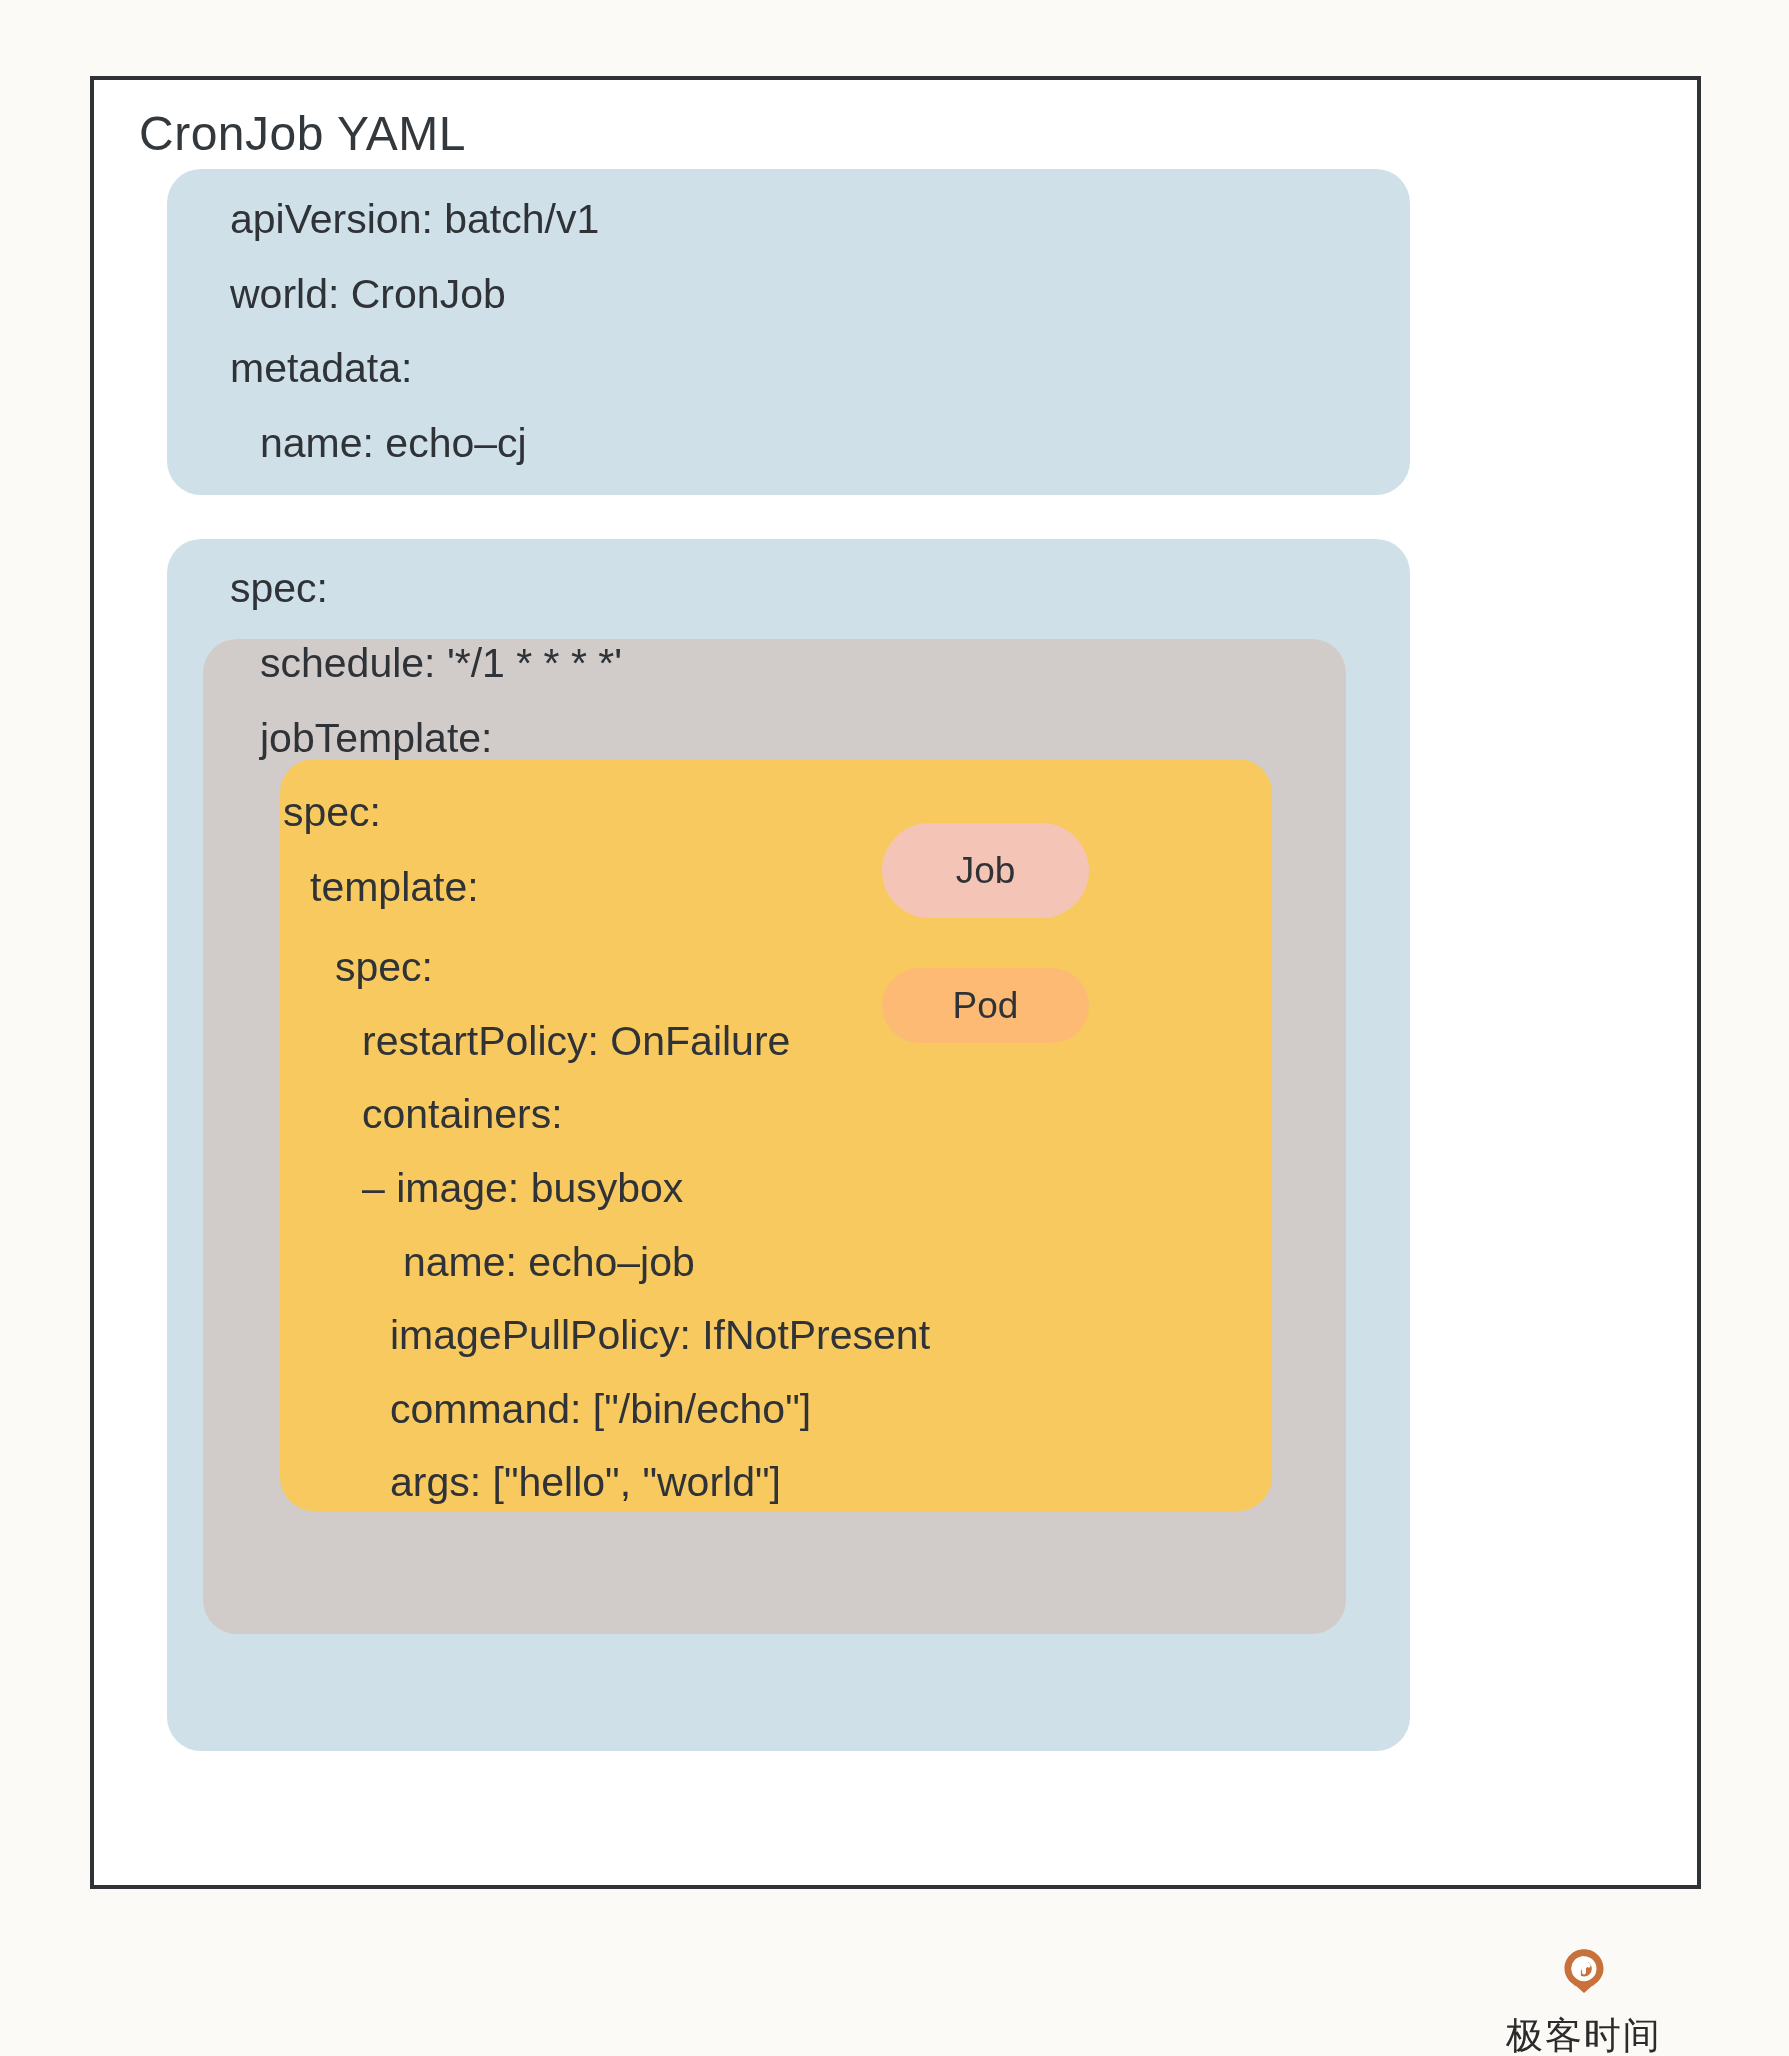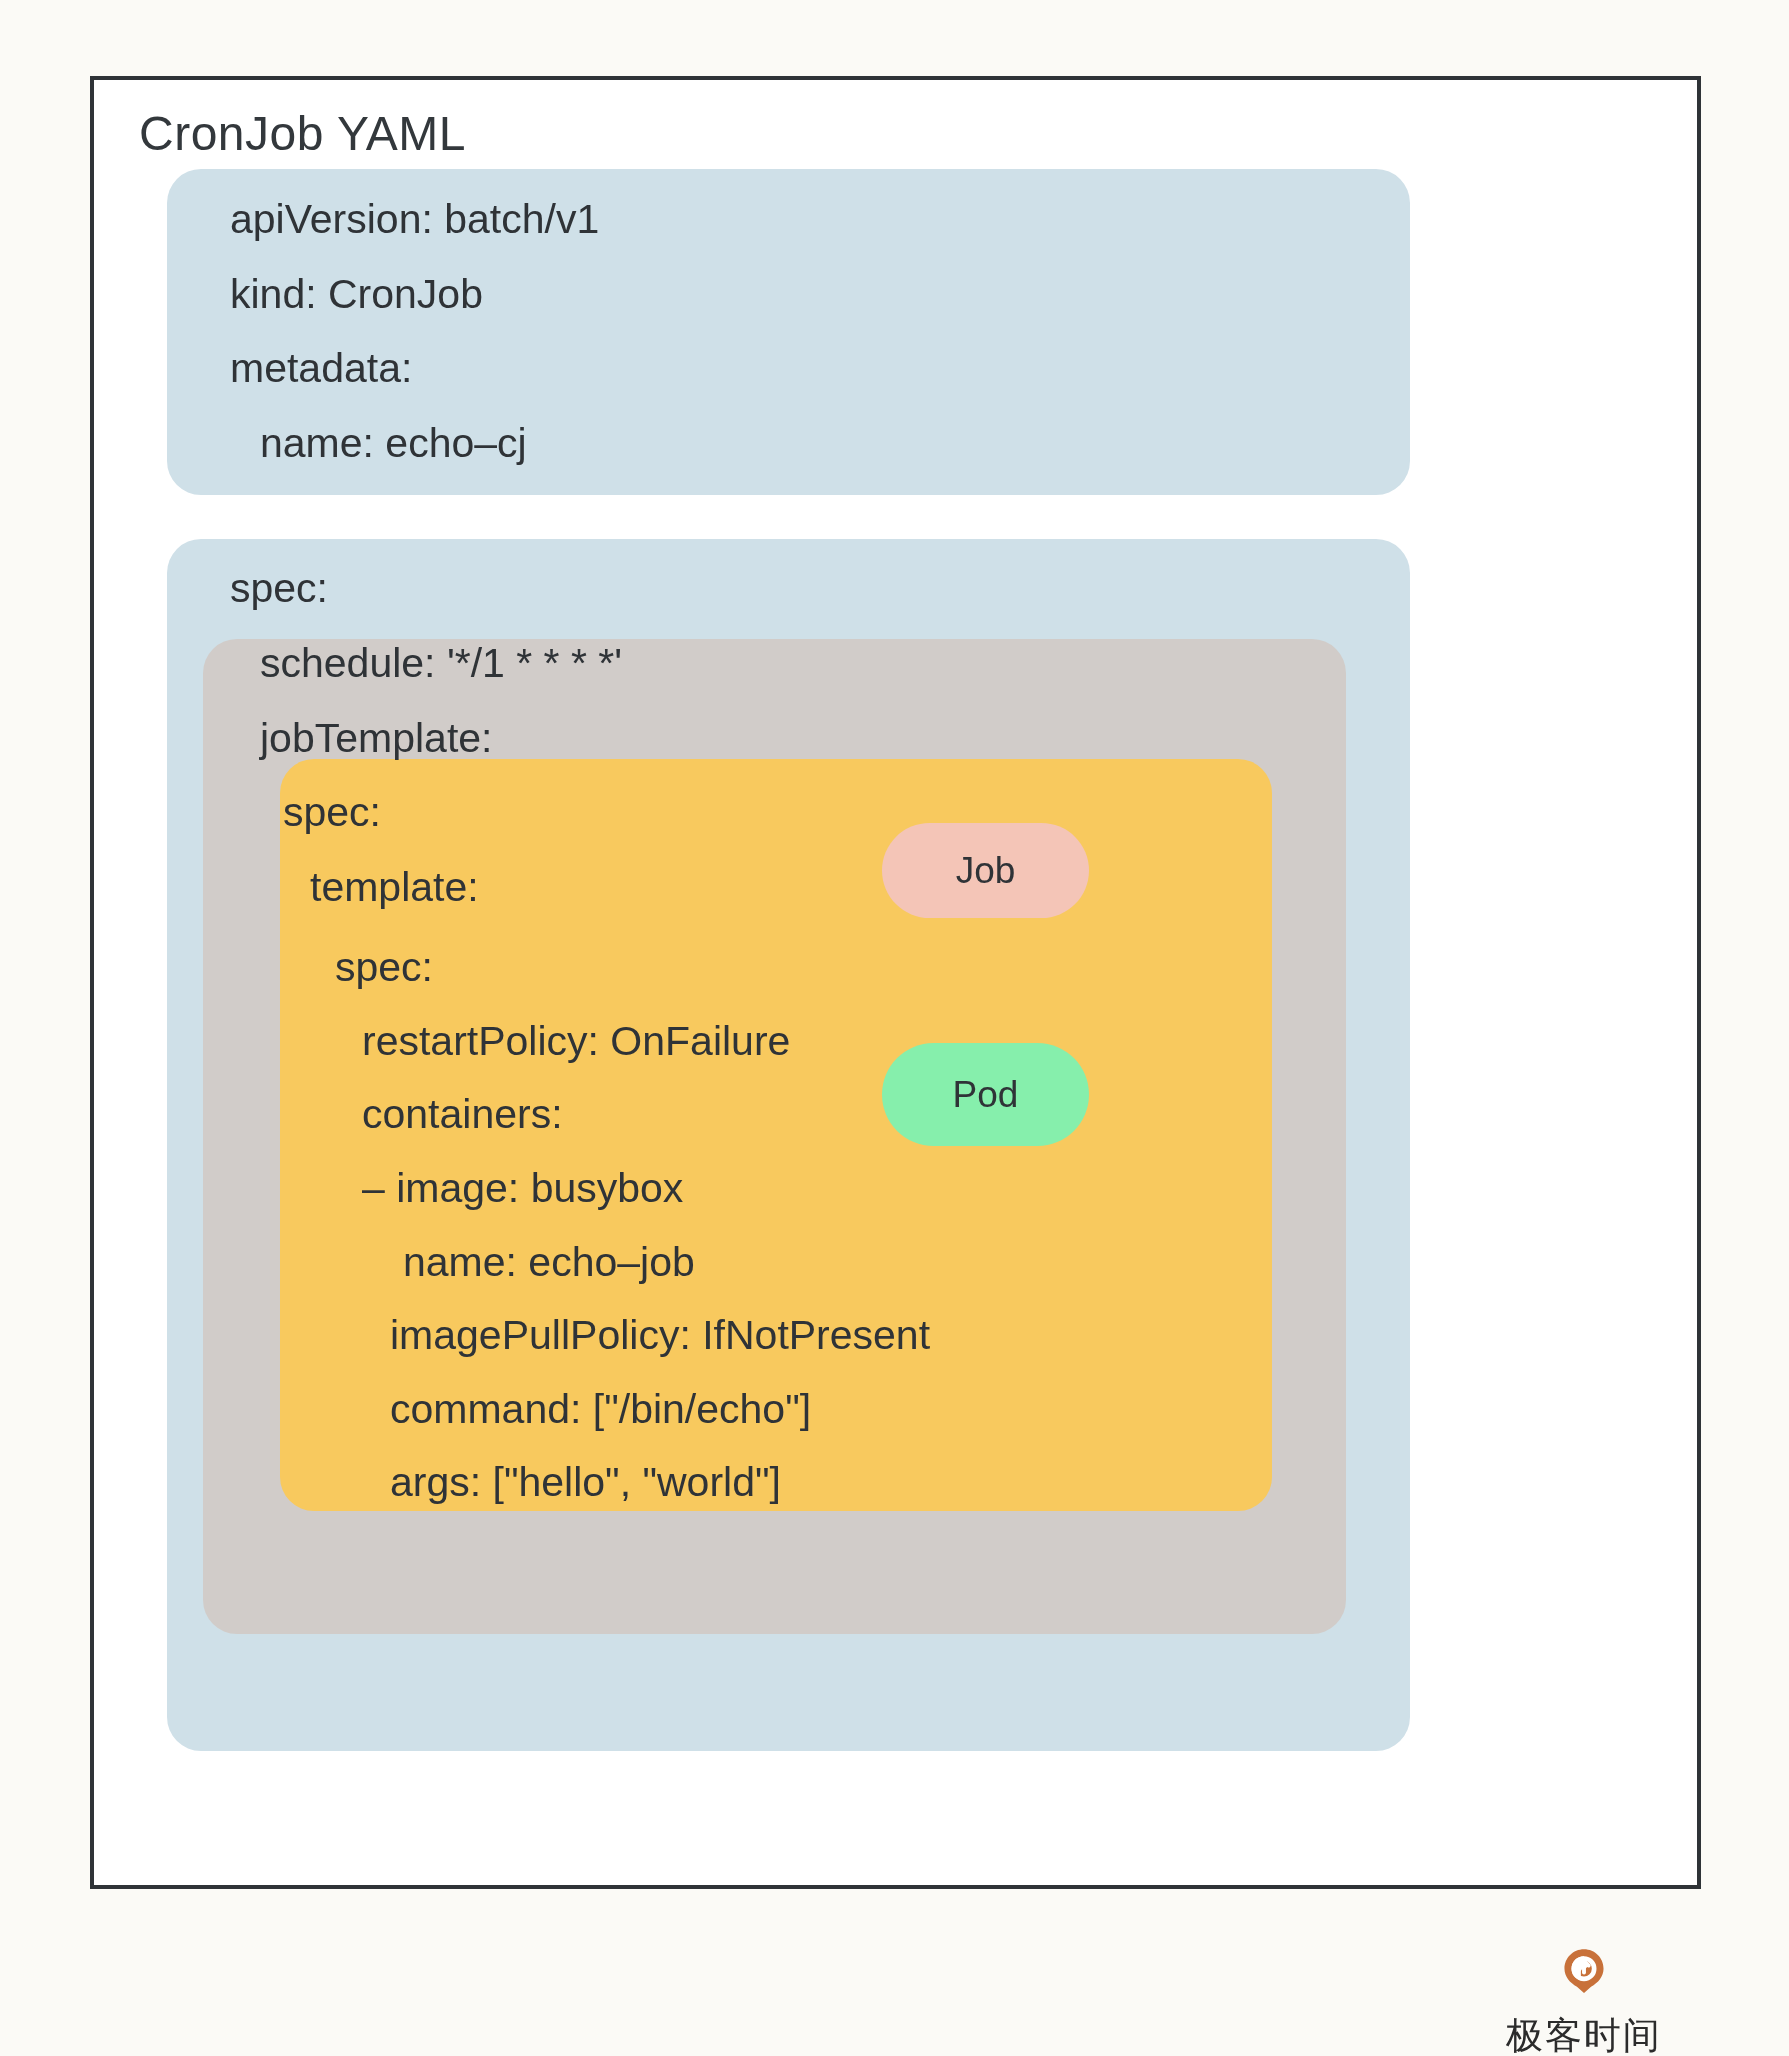--- a/index.html
+++ b/index.html
@@ -121,24 +121,24 @@
   }
   .badge-job {
     left: 788px;
     top: 743px;
     width: 207px;
     height: 95px;
     background: #f4c5b7;
   }
   .badge-pod {
     left: 788px;
-    top: 963px;
+    top: 888px;
     width: 207px;
-    height: 103px;
-    background: #86efac;
+    height: 75px;
+    background: #fdba74;
   }
 
   
   .watermark {
     position: absolute;
     left: 1506px;
     top: 1946px;
     display: flex;
     align-items: center;
     gap: 15px;
@@ -160,21 +160,21 @@
 <body>
 
 <div class="frame">
 
   <div class="page-title">CronJob YAML</div>
 
   <div class="block block-meta"></div>
 
   <div class="yaml-line meta-l0" style="top:119px"><span>apiVersion: </span><b>batch/v1</b></div>
 
-  <div class="yaml-line meta-l1" style="top:194px"><span>kind: </span><b>CronJob</b></div>
+  <div class="yaml-line meta-l1" style="top:194px"><span>world: </span><b>CronJob</b></div>
 
   <div class="yaml-line meta-l2" style="top:268px">metadata:</div>
 
   <div class="yaml-line meta-l3" style="top:343px">name: echo–cj</div>
 
   <div class="block block-spec"></div>
 
   <div class="block block-job"></div>
 
   <div class="block block-pod"></div>

